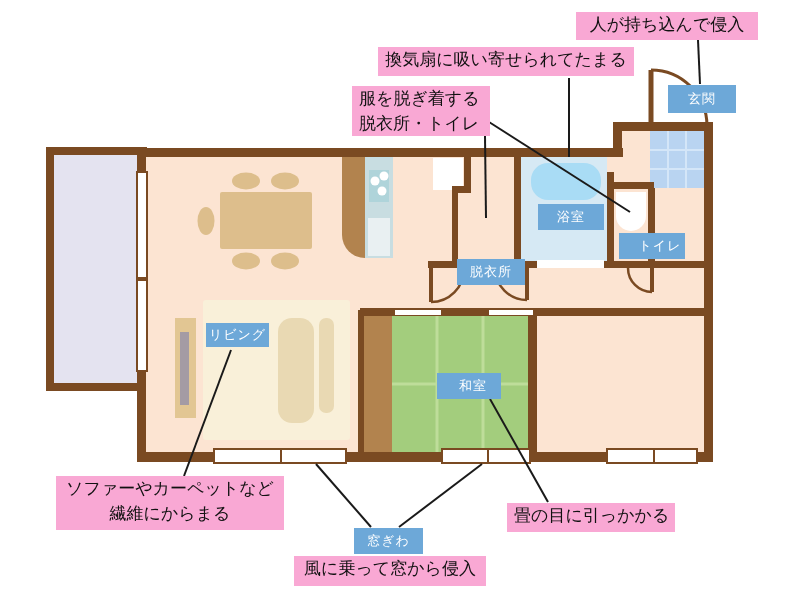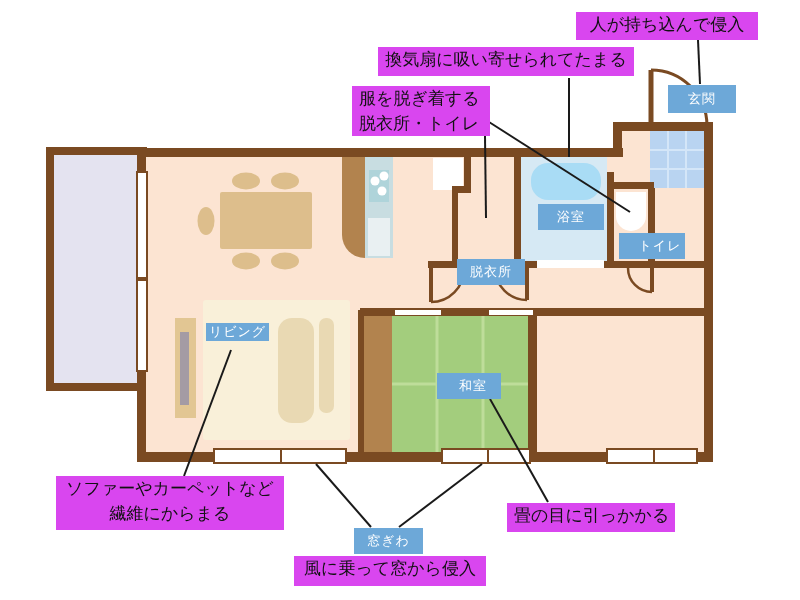--- a/index.html
+++ b/index.html
@@ -1,35 +1,35 @@
 <!DOCTYPE html>
 <html><head>
 <meta charset="utf-8">
 <style>
   html,body{margin:0;padding:0;background:#fff;}
   .stage{position:relative;width:800px;height:600px;background:#ffffff;overflow:hidden;
          font-family:"Liberation Sans", sans-serif;}
   .stage svg{position:absolute;left:0;top:0;}
-  .note{position:absolute;background:#d946ef;color:#111;font-size:17px;line-height:1.45;
+  .note{position:absolute;background:#f9a8d4;color:#111;font-size:17px;line-height:1.45;
         text-align:center;padding:1px 7px;white-space:nowrap;box-sizing:border-box;}
   .note span{display:block;}
   .room-label{position:absolute;background:#6da8d8;color:#ffffff;font-size:13px;
               display:flex;align-items:center;justify-content:center;letter-spacing:1px;
               box-sizing:border-box;}
   #note-entry{left:576px;top:12px;width:182px;height:28px;}
   #note-vent{left:378px;top:47px;width:256px;height:29px;}
   #note-undress{left:352px;top:86px;width:138px;height:50px;text-align:left;}
   #note-sofa{left:56px;top:476px;width:228px;height:54px;}
   #note-tatami{left:507px;top:503px;width:168px;height:29px;}
   #note-wind{left:294px;top:556px;width:192px;height:30px;}
   #lbl-genkan{left:668px;top:85px;width:68px;height:28px;}
   #lbl-bath{left:538px;top:204px;width:66px;height:26px;}
   #lbl-datsui{left:457px;top:233px;width:68px;height:26px;margin-top:26px;}
   #lbl-toilet{left:619px;top:233px;width:66px;height:26px;padding-left:16px;}
-  #lbl-living{left:206px;top:323px;width:63px;height:18px;}
+  #lbl-living{left:206px;top:323px;width:63px;height:24px;}
   #lbl-washitsu{left:437px;top:373px;width:64px;height:26px;padding-left:8px;}
   #lbl-madogiwa{left:354px;top:528px;width:69px;height:26px;}
 </style>
 </head>
 <body>
 
 <div class="stage">
 
   <svg width="800" height="600" viewBox="0 0 800 600">
 

